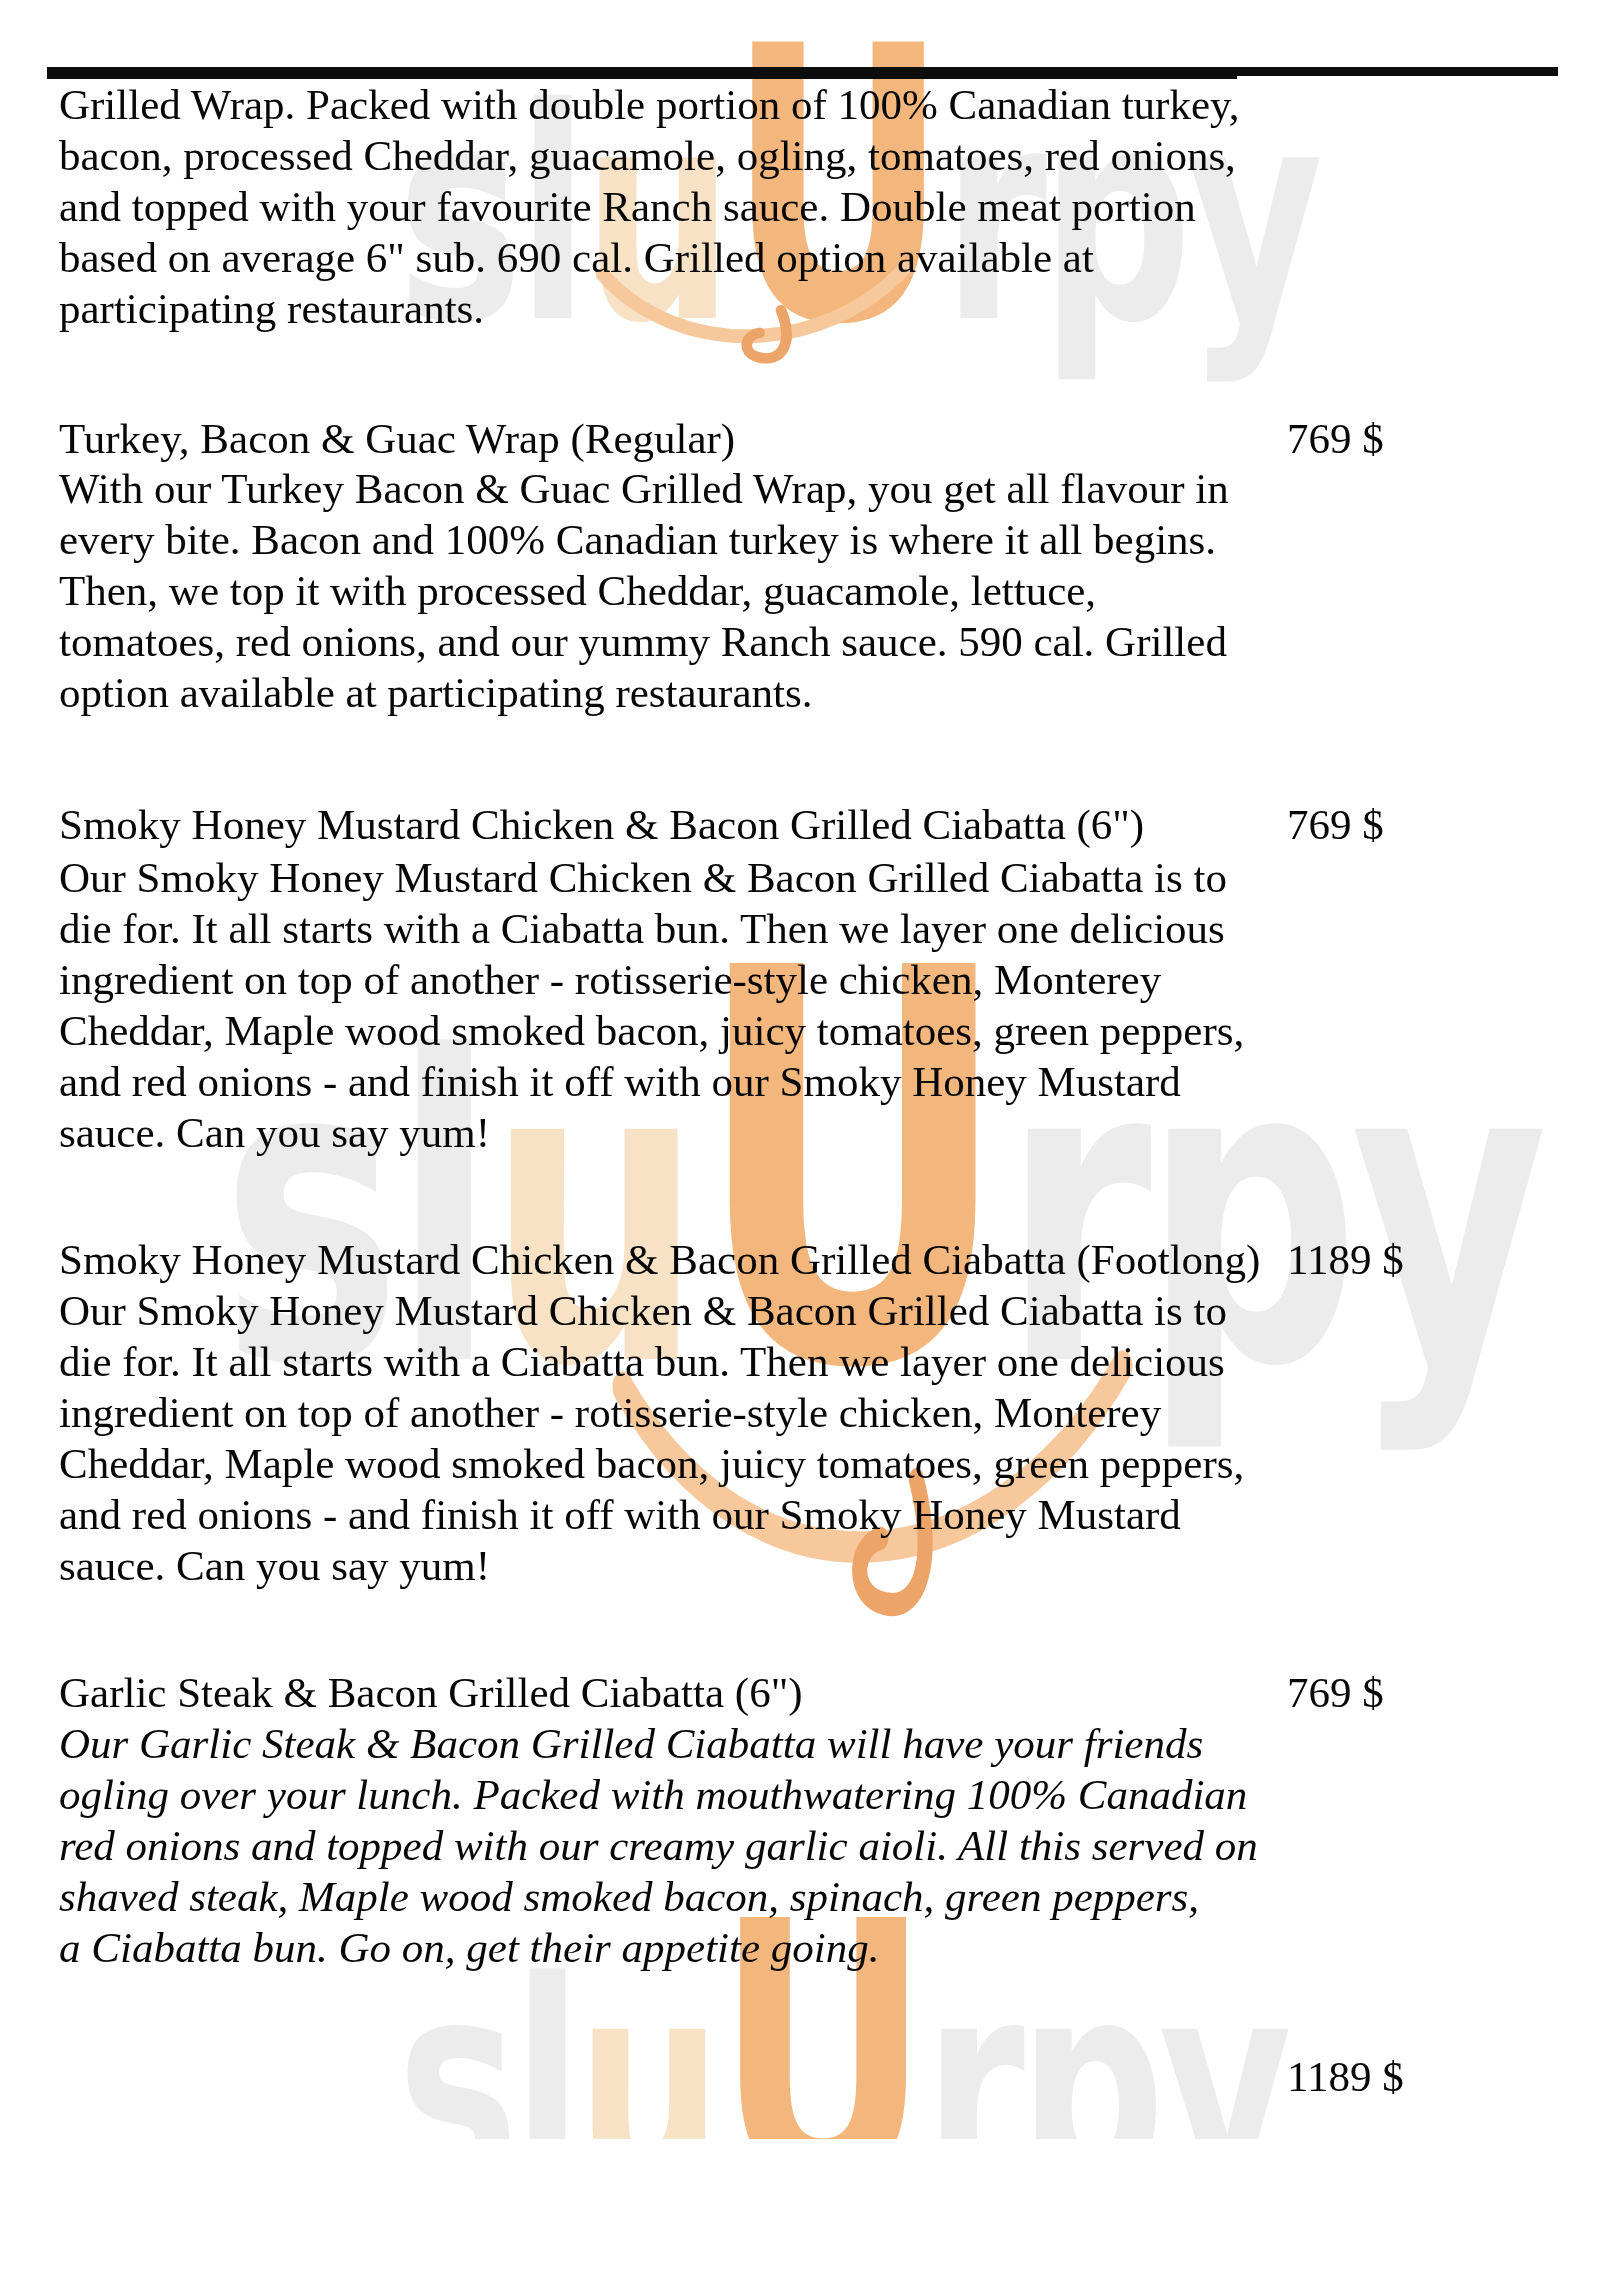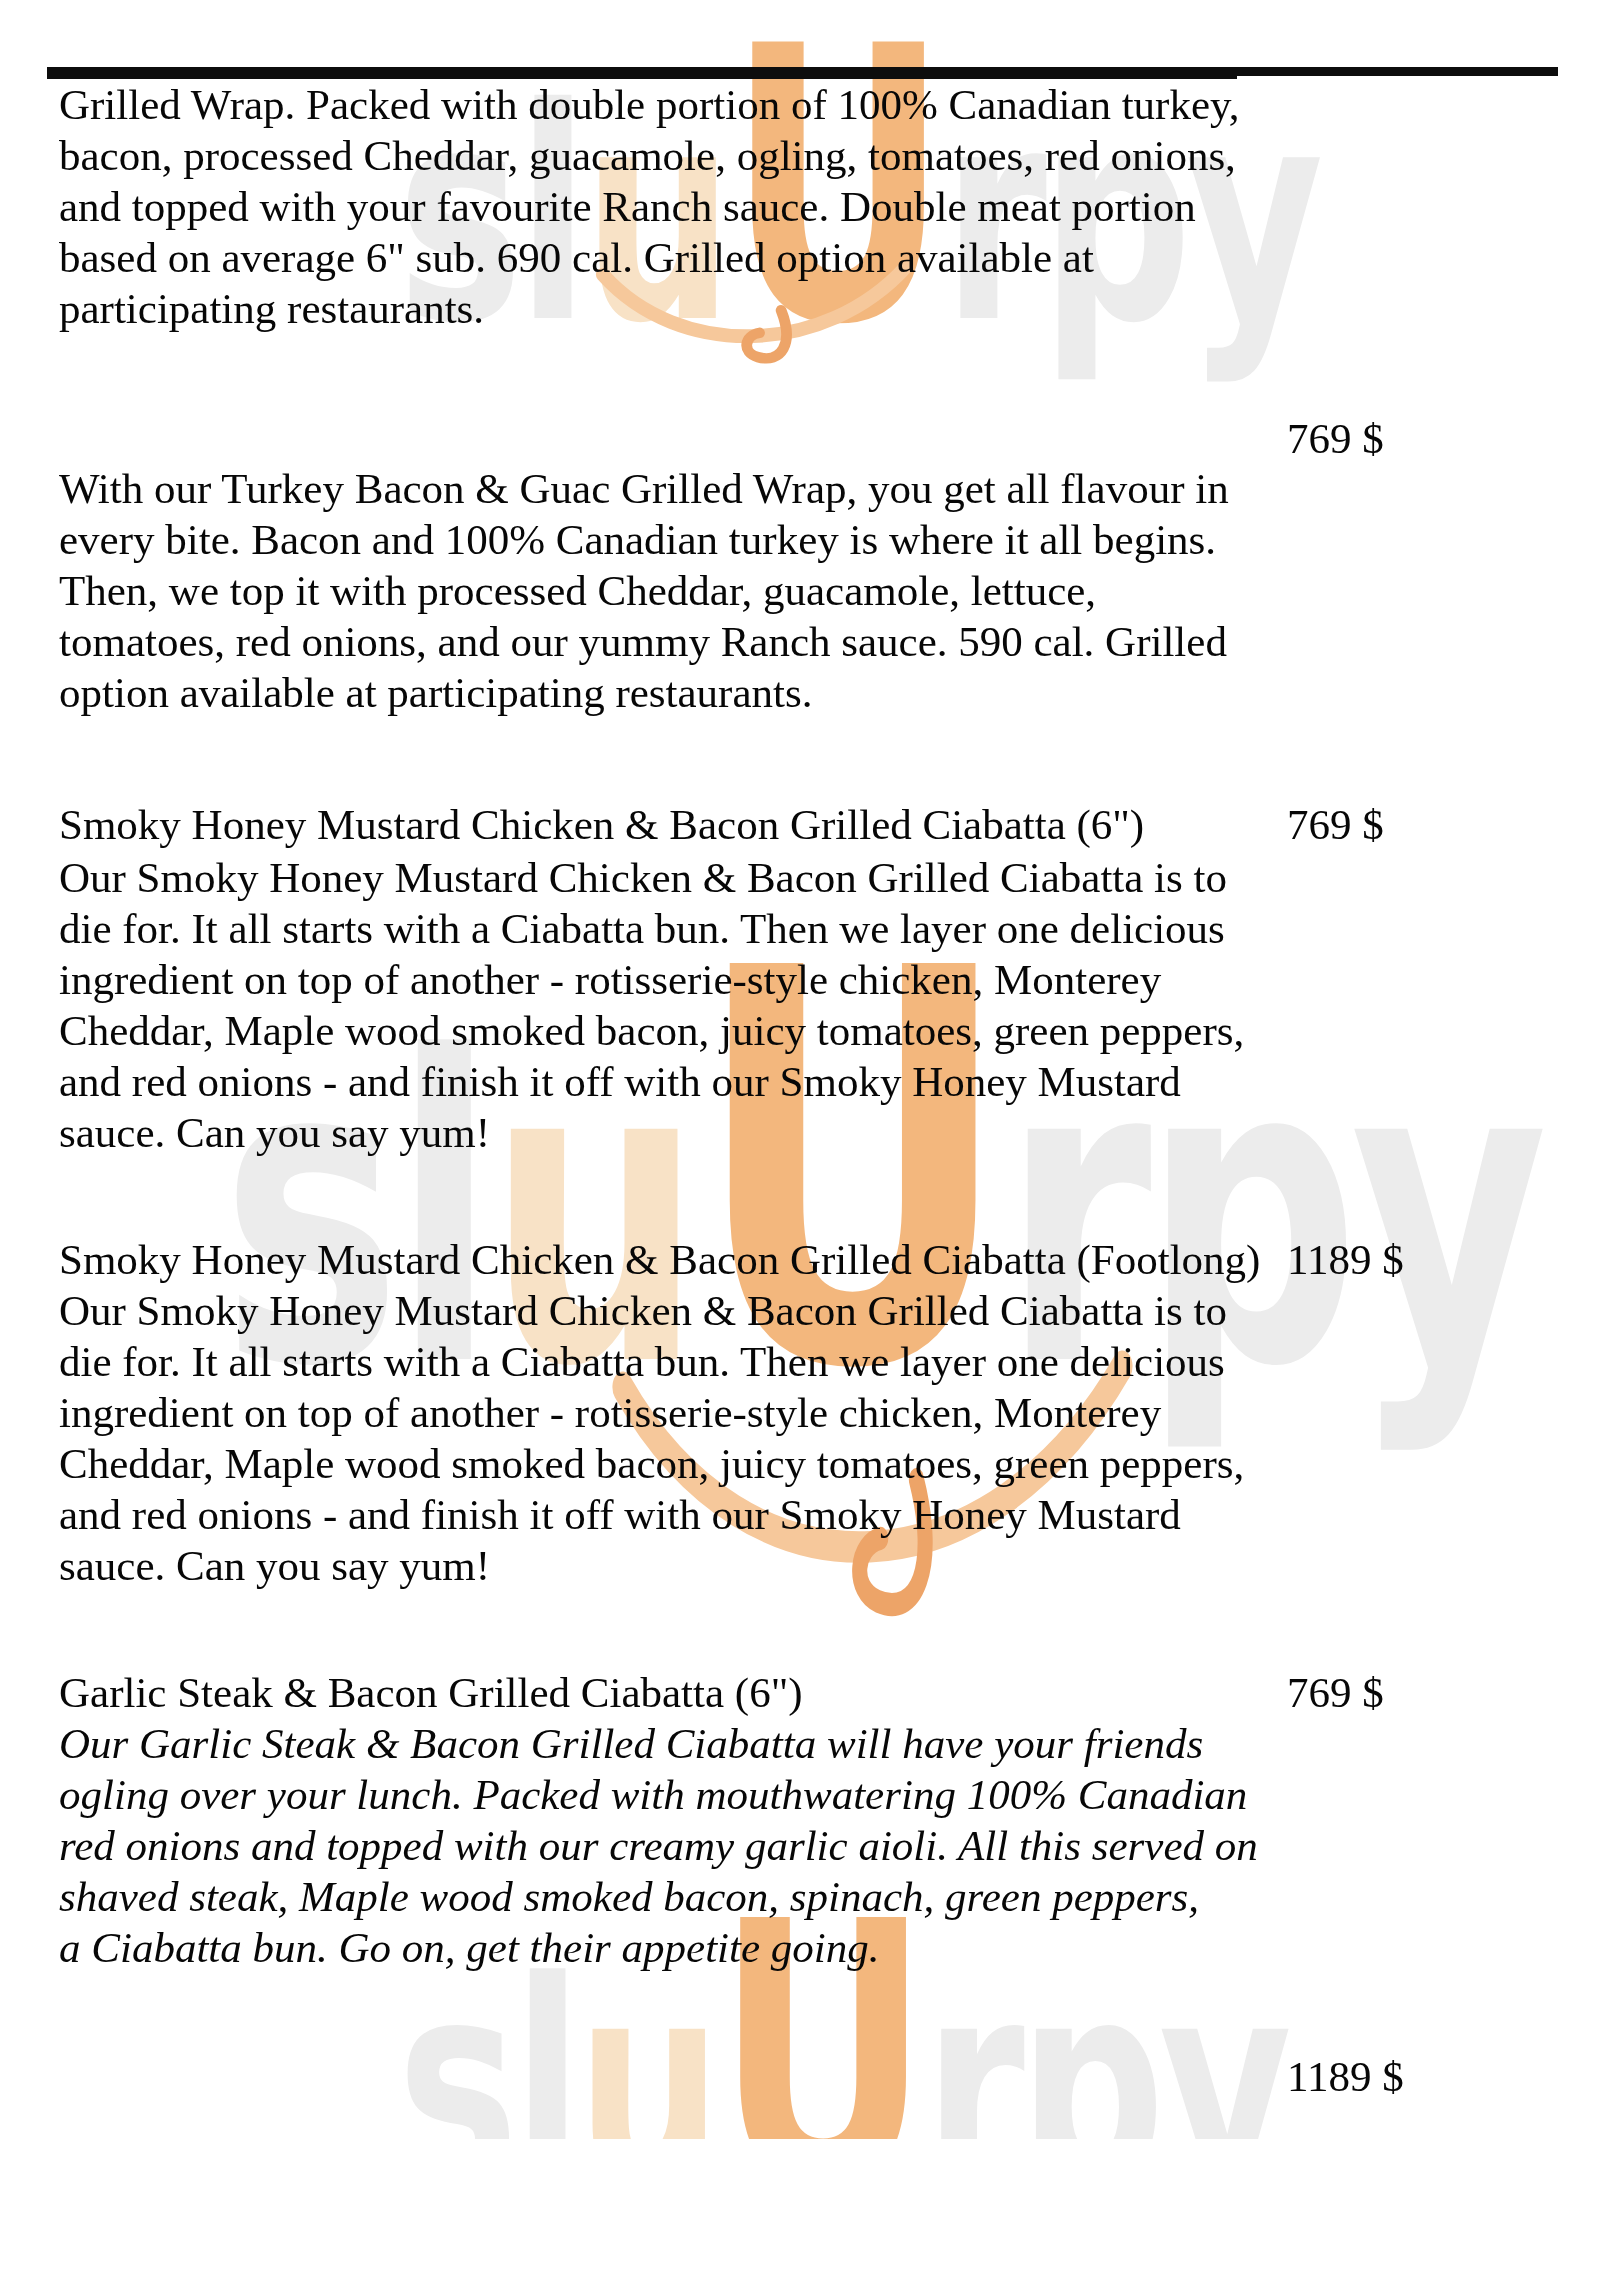--- a/index.html
+++ b/index.html
@@ -77,20 +77,21 @@
   <div class="content">
     <div class="tblock intro">
         <div class="line">Grilled Wrap. Packed with double portion of 100% Canadian turkey,</div>
         <div class="line">bacon, processed Cheddar, guacamole, ogling, tomatoes, red onions,</div>
         <div class="line">and topped with your favourite Ranch sauce. Double meat portion</div>
         <div class="line">based on average 6" sub. 690 cal. Grilled option available at</div>
         <div class="line">participating restaurants.</div>
       </div>
 
   <div class="tblock item-head" style="top: 413px;">
+    <span class="item-name">Turkey, Bacon &amp; Guac Wrap (Regular)</span>
     <span class="price">769 $</span>
   </div>
   <div class="tblock item-desc" style="top: 463px;">
         <div class="line">With our Turkey Bacon &amp; Guac Grilled Wrap, you get all flavour in</div>
         <div class="line">every bite. Bacon and 100% Canadian turkey is where it all begins.</div>
         <div class="line">Then, we top it with processed Cheddar, guacamole, lettuce,</div>
         <div class="line">tomatoes, red onions, and our yummy Ranch sauce. 590 cal. Grilled</div>
         <div class="line">option available at participating restaurants.</div>
       </div>
 

